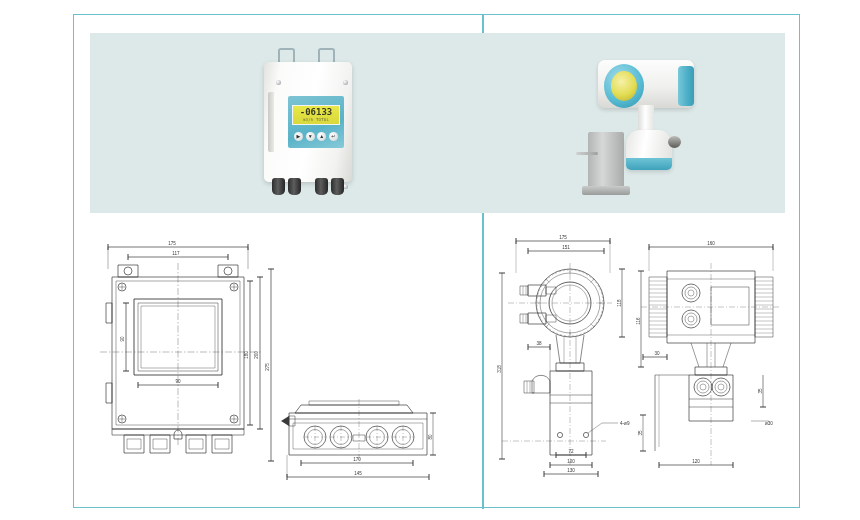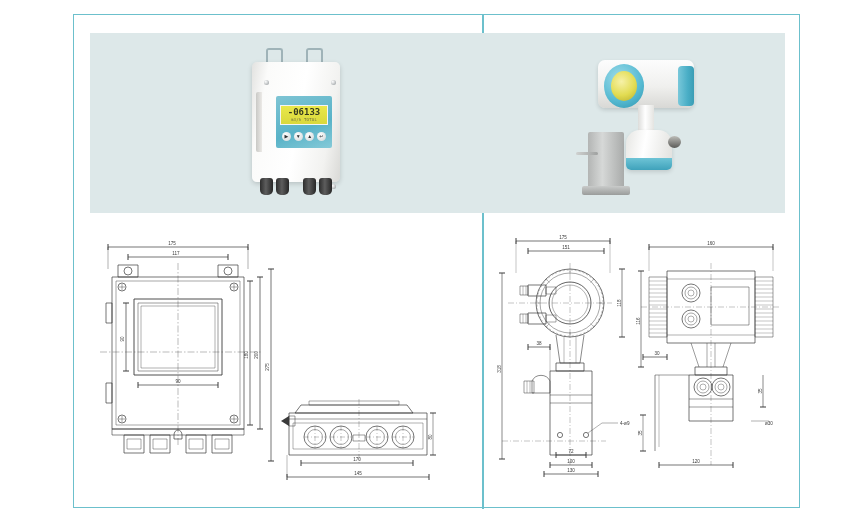--- a/index.html
+++ b/index.html
@@ -14,21 +14,21 @@
   .frame{
     position:absolute;left:73px;top:14px;width:727px;height:494px;
     border:1.5px solid #6cc0cc;box-sizing:border-box;background:#fff;
   }
   .divider{
     position:absolute;left:408px;top:0;width:1.5px;height:494px;background:#6cc0cc;
   }
 
   
   .photo-panel{position:absolute;background:#dde8e9;}
-  #photo-left{left:16px;top:18px;width:412px;height:180px;}
+  #photo-left{left:16px;top:18px;width:412px;height:180px;padding-left:24px;}
   #photo-right{left:428px;top:18px;width:283px;height:180px;}
 
   .photo-stage{position:absolute;left:0;top:0;width:100%;height:100%;}
 
   
   .wm{position:absolute;left:50%;top:50%;transform:translate(-50%,-50%);
       width:104px;height:150px;}
   .wm-body{
     position:absolute;left:8px;top:14px;width:88px;height:120px;
     background:linear-gradient(100deg,#e2e2e0 0%,#fbfbfa 16%,#ffffff 52%,#f2f2f0 82%,#d9d9d6 100%);

